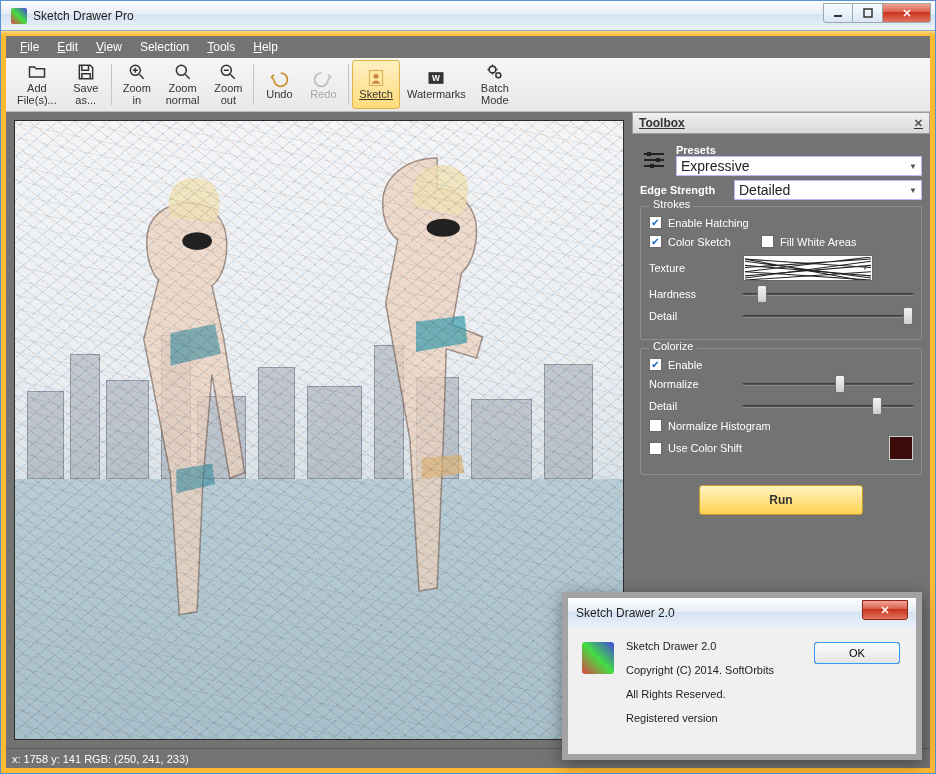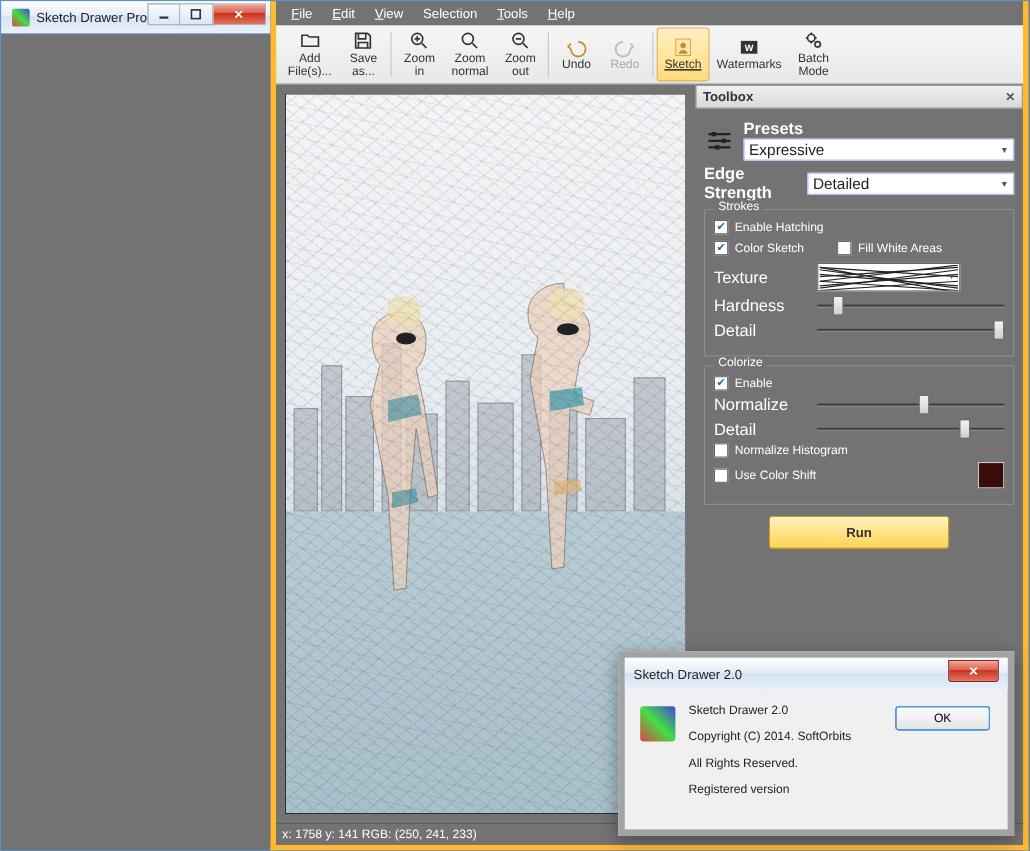--- a/index.html
+++ b/index.html
@@ -1,19 +1,19 @@
 <!DOCTYPE html>
 <html><head>
 <meta charset="utf-8">
 <style>
 * { box-sizing: border-box; margin: 0; padding: 0; font-family: "Segoe UI", Tahoma, sans-serif; }
 body { width: 936px; height: 774px; overflow: hidden; background: #4a4a4a; position: relative; }
 
 
-.window { width: 936px; height: 774px; border: 1px solid #5a8fd4; background: #737373; display: flex; flex-direction: row; }
+.window { width: 936px; height: 774px; border: 1px solid #5a8fd4; background: #737373; display: flex; flex-direction: column; }
 .titlebar { height: 30px; background: linear-gradient(#fdfdfe, #e6edf7 45%, #d5e2f2 46%, #e9f1fb); display: flex; align-items: center; padding: 0 4px; border-bottom: 1px solid #8ea6c7; }
 .titlebar .app-icon { width: 16px; height: 16px; margin: 0 6px; background: linear-gradient(45deg,#d44,#4d4,#44d); border-radius:2px; }
 .titlebar .title { font-size: 12px; color: #222; flex: 1; }
 .winbtns { display: flex; height: 20px; margin-top:-6px;}
 .winbtn { width: 30px; height: 20px; border: 1px solid #9aa; border-left:none; display:flex; align-items:center; justify-content:center; font-size:10px; background:linear-gradient(#f7fbff,#dbe7f5);}
 .winbtn:first-child{border-left:1px solid #9aa; border-radius:0 0 0 3px;}
 .winbtn.close { width: 48px; background: linear-gradient(#f3a396,#d9604e 45%,#c9331e 46%,#e2745f); color:#fff; border-radius:0 0 3px 0;}
 .winbtn svg { width:10px; height:10px; }
 
 
@@ -34,27 +34,27 @@
 .tbtn .ic { width:20px; height:20px; display:flex; align-items:center; justify-content:center; }
 .tbtn .ic svg { width:20px; height:20px; }
 
 
 .main { flex:1; display:flex; background:#737373; position:relative; }
 .canvas-wrap { flex:1; padding: 8px; display:flex; }
 .canvas { flex:1; background:#f4f4f4; border:1px solid #2c2c2c; position:relative; overflow:hidden; }
 
 
 .sidebar { width:298px; background:#737373; display:flex; flex-direction:column; }
-.side-titlebar { height:22px; background:linear-gradient(#f0f0f0,#d8d8d8); display:flex; align-items:center; padding:0 6px; font-size:12px; font-weight:bold; color:#333; border:1px solid #9c9c9c;}
+.side-titlebar { height:22px; background:linear-gradient(#f0f0f0,#d8d8d8); display:flex; align-items:center; padding:0 6px; font-size:12px; font-weight:bold; color:#333; border:1px solid #9c9c9c;text-decoration:underline;}
 .side-titlebar .x { margin-left:auto; font-size:11px; color:#555; }
 .side-body { flex:1; padding: 6px 8px; font-size:11px; color:#fff; overflow:auto; }
 .row { display:flex; align-items:center; gap:8px; margin: 4px 0; }
 .preset-icon { width:28px; height:24px; display:flex; align-items:center; justify-content:center;}
 .preset-icon svg{width:24px;height:18px;}
-.labelcol { width: 86px; font-size:15px; color:#fff; }
+.labelcol { width: 86px; font-size:11px; color:#fff; }
 .labelcol.bold { font-weight:bold; }
 .select { flex:1; height:20px; background:#fff; border:1px solid #c4b5fd; font-size:14px; display:flex; align-items:center; padding: 0 4px; color:#222; position:relative;text-align:center;}
 .select::after{ content:"▼"; position:absolute; right:4px; font-size:8px; color:#555;}
 .fieldset { border:1px solid #8e8e8e; border-radius:2px; margin:6px 0 8px; padding: 6px 8px 10px; position:relative; }
 .fieldset .legend { position:absolute; top:-9px; left:8px; background:#737373; padding:0 4px; color:#fff; font-size:11px; }
 .chk { display:flex; align-items:center; gap:6px; font-size:11px; color:#fff; margin: 3px 0;}
 .chk .box { width:13px; height:13px; background:#fff; border:1px solid #6a6a6a; display:flex; align-items:center; justify-content:center; font-size:10px; color:#1664c0; line-height:1;}
 .chk-grid { display:flex; gap:30px; }
 .texture { width:130px; height:26px; background:#fff; border:1px solid #666; position:relative; overflow:hidden;}
 .texture::after{content:"▼"; position:absolute; right:3px; top:7px; font-size:8px; color:#555;}

